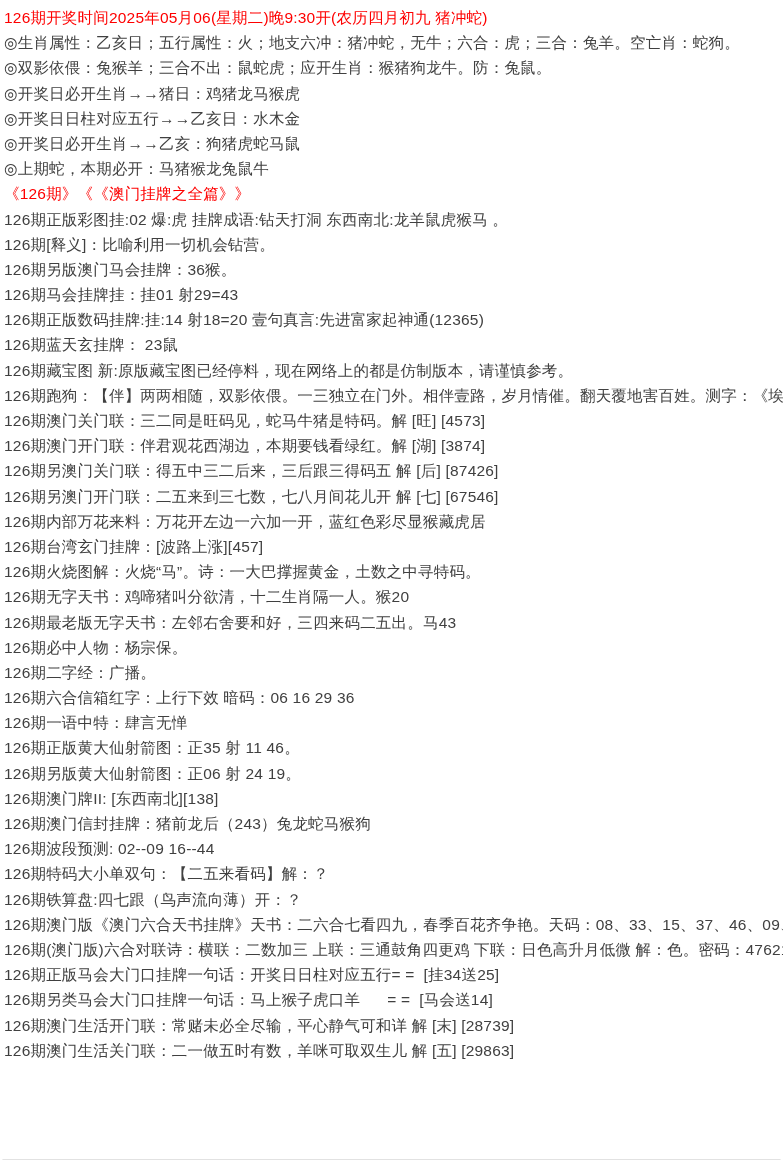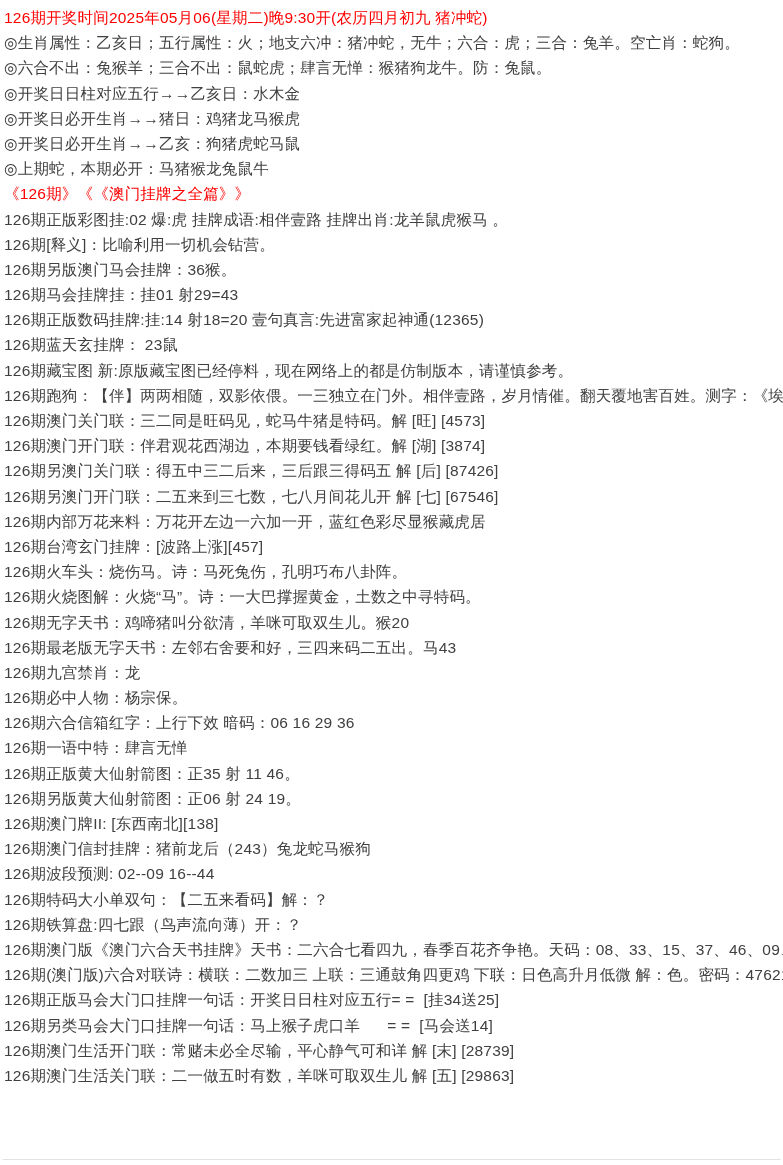--- a/index.html
+++ b/index.html
@@ -39,46 +39,45 @@
     border-top: 1px solid var(--divider, #e2e2e2);
   }
 </style>
 </head>
 <body>
 
 <div class="page">
   <div class="rows" id="rows">
       <div class="row red">126期开奖时间2025年05月06(星期二)晚9:30开(农历四月初九 猪冲蛇)</div>
       <div class="row">◎生肖属性：乙亥日；五行属性：火；地支六冲：猪冲蛇，无牛；六合：虎；三合：兔羊。空亡肖：蛇狗。</div>
-      <div class="row">◎六合不出：兔猴羊；三合不出：鼠蛇虎；肆言无惮：猴猪狗龙牛。防：兔鼠。</div>
+      <div class="row">◎双影依偎：兔猴羊；三合不出：鼠蛇虎；应开生肖：猴猪狗龙牛。防：兔鼠。</div>
+      <div class="row">◎开奖日必开生肖→→猪日：鸡猪龙马猴虎</div>
       <div class="row">◎开奖日日柱对应五行→→乙亥日：水木金</div>
-      <div class="row">◎开奖日必开生肖→→猪日：鸡猪龙马猴虎</div>
       <div class="row">◎开奖日必开生肖→→乙亥：狗猪虎蛇马鼠</div>
       <div class="row">◎上期蛇，本期必开：马猪猴龙兔鼠牛</div>
       <div class="row red">《126期》《《澳门挂牌之全篇》》</div>
-      <div class="row">126期正版彩图挂:02 爆:虎 挂牌成语:相伴壹路 挂牌出肖:龙羊鼠虎猴马 。</div>
+      <div class="row">126期正版彩图挂:02 爆:虎 挂牌成语:钻天打洞 东西南北:龙羊鼠虎猴马 。</div>
       <div class="row">126期[释义]：比喻利用一切机会钻营。</div>
       <div class="row">126期另版澳门马会挂牌：36猴。</div>
       <div class="row">126期马会挂牌挂：挂01 射29=43</div>
       <div class="row">126期正版数码挂牌:挂:14 射18=20 壹句真言:先进富家起神通(12365)</div>
       <div class="row">126期蓝天玄挂牌： 23鼠</div>
       <div class="row">126期藏宝图 新:原版藏宝图已经停料，现在网络上的都是仿制版本，请谨慎参考。</div>
       <div class="row">126期跑狗：【伴】两两相随，双影依偎。一三独立在门外。相伴壹路，岁月情催。翻天覆地害百姓。测字：《埃》</div>
       <div class="row">126期澳门关门联：三二同是旺码见，蛇马牛猪是特码。解 [旺] [4573]</div>
       <div class="row">126期澳门开门联：伴君观花西湖边，本期要钱看绿红。解 [湖] [3874]</div>
       <div class="row">126期另澳门关门联：得五中三二后来，三后跟三得码五 解 [后] [87426]</div>
       <div class="row">126期另澳门开门联：二五来到三七数，七八月间花儿开 解 [七] [67546]</div>
       <div class="row">126期内部万花来料：万花开左边一六加一开，蓝红色彩尽显猴藏虎居</div>
       <div class="row">126期台湾玄门挂牌：[波路上涨][457]</div>
-      <div class="row">126期火车头：烧伤马。诗：马死兔伤，孔明巧布八卦阵。</div>
       <div class="row">126期火烧图解：火烧“马”。诗：一大巴撑握黄金，土数之中寻特码。</div>
-      <div class="row">126期无字天书：鸡啼猪叫分欲清，羊咪可取双生儿。猴20</div>
+      <div class="row">126期无字天书：鸡啼猪叫分欲清，十二生肖隔一人。猴20</div>
       <div class="row">126期最老版无字天书：左邻右舍要和好，三四来码二五出。马43</div>
-      <div class="row">126期九宫禁肖：龙</div>
       <div class="row">126期必中人物：杨宗保。</div>
+      <div class="row">126期二字经：广播。</div>
       <div class="row">126期六合信箱红字：上行下效 暗码：06 16 29 36</div>
       <div class="row">126期一语中特：肆言无惮</div>
       <div class="row">126期正版黄大仙射箭图：正35 射 11 46。</div>
       <div class="row">126期另版黄大仙射箭图：正06 射 24 19。</div>
       <div class="row">126期澳门牌II: [东西南北][138]</div>
       <div class="row">126期澳门信封挂牌：猪前龙后（243）兔龙蛇马猴狗</div>
       <div class="row">126期波段预测: 02--09 16--44</div>
       <div class="row">126期特码大小单双句：【二五来看码】解：？</div>
       <div class="row">126期铁算盘:四七跟（鸟声流向薄）开：？</div>
       <div class="row">126期澳门版《澳门六合天书挂牌》天书：二六合七看四九，春季百花齐争艳。天码：08、33、15、37、46、09、16、11</div>

